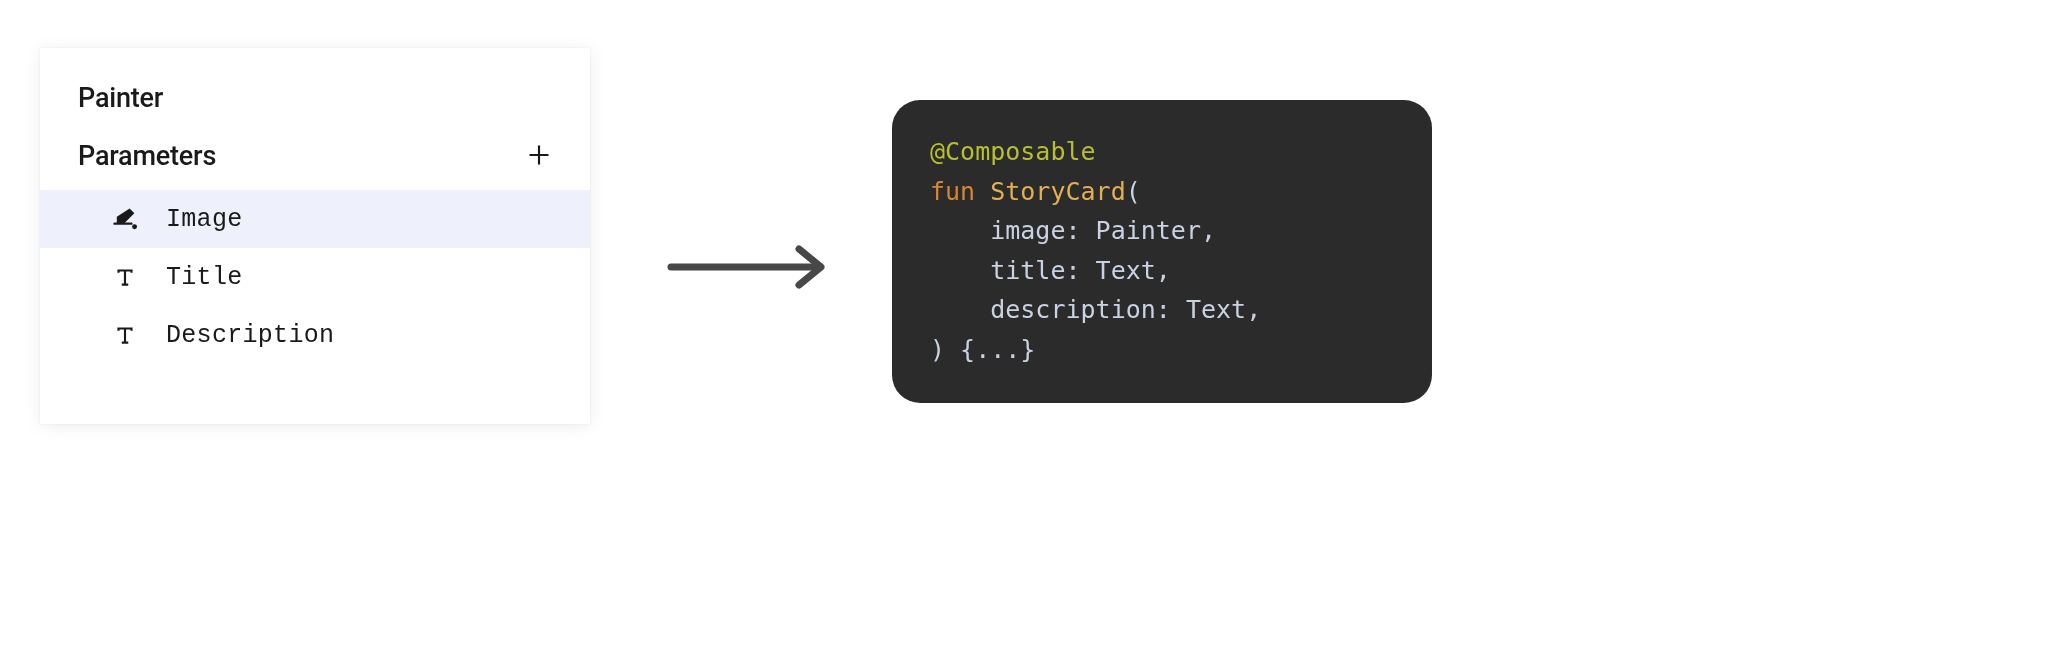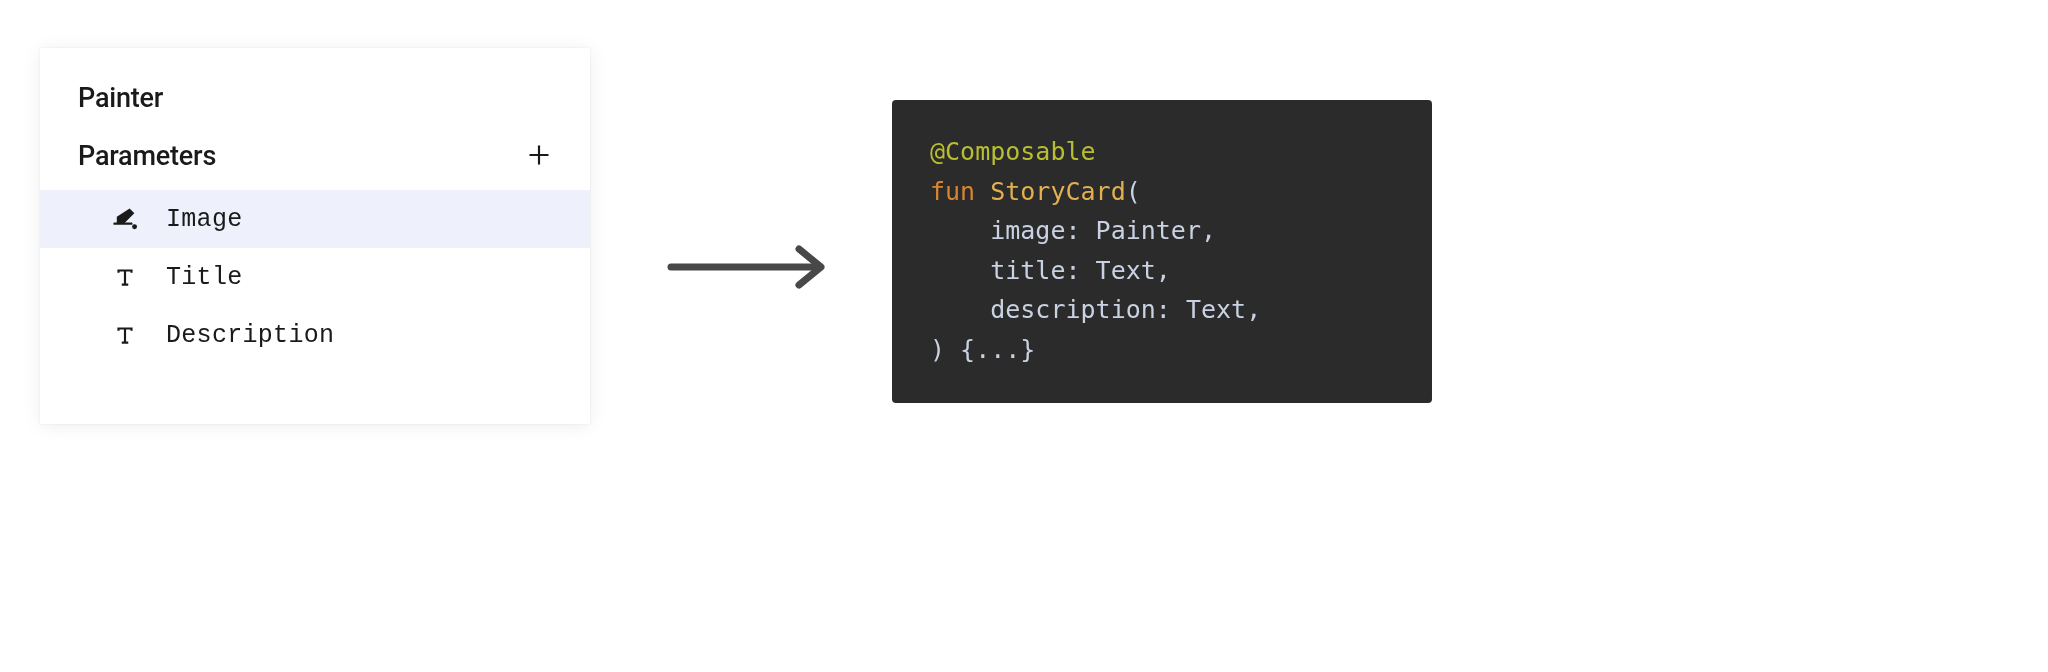--- a/index.html
+++ b/index.html
@@ -76,21 +76,21 @@
       left: 663px;
       top: 243px;
       color: #484848;
     }
     .code-block {
       position: absolute;
       left: 892px;
       top: 100px;
       width: 540px;
       background: #2b2b2b;
-      border-radius: 4px;
+      border-radius: 28px;
       padding: 32px 38px 34px 38px;
       font-family: "Menlo", "Monaco", "Consolas", monospace;
       font-size: 25px;
       line-height: 1.58;
       color: #c9d2e2;
       white-space: pre;
     }
     .tok-ann { color: #b8be2f; }
     .tok-kw  { color: #d88531; }
     .tok-fn  { color: #e2b051; }

